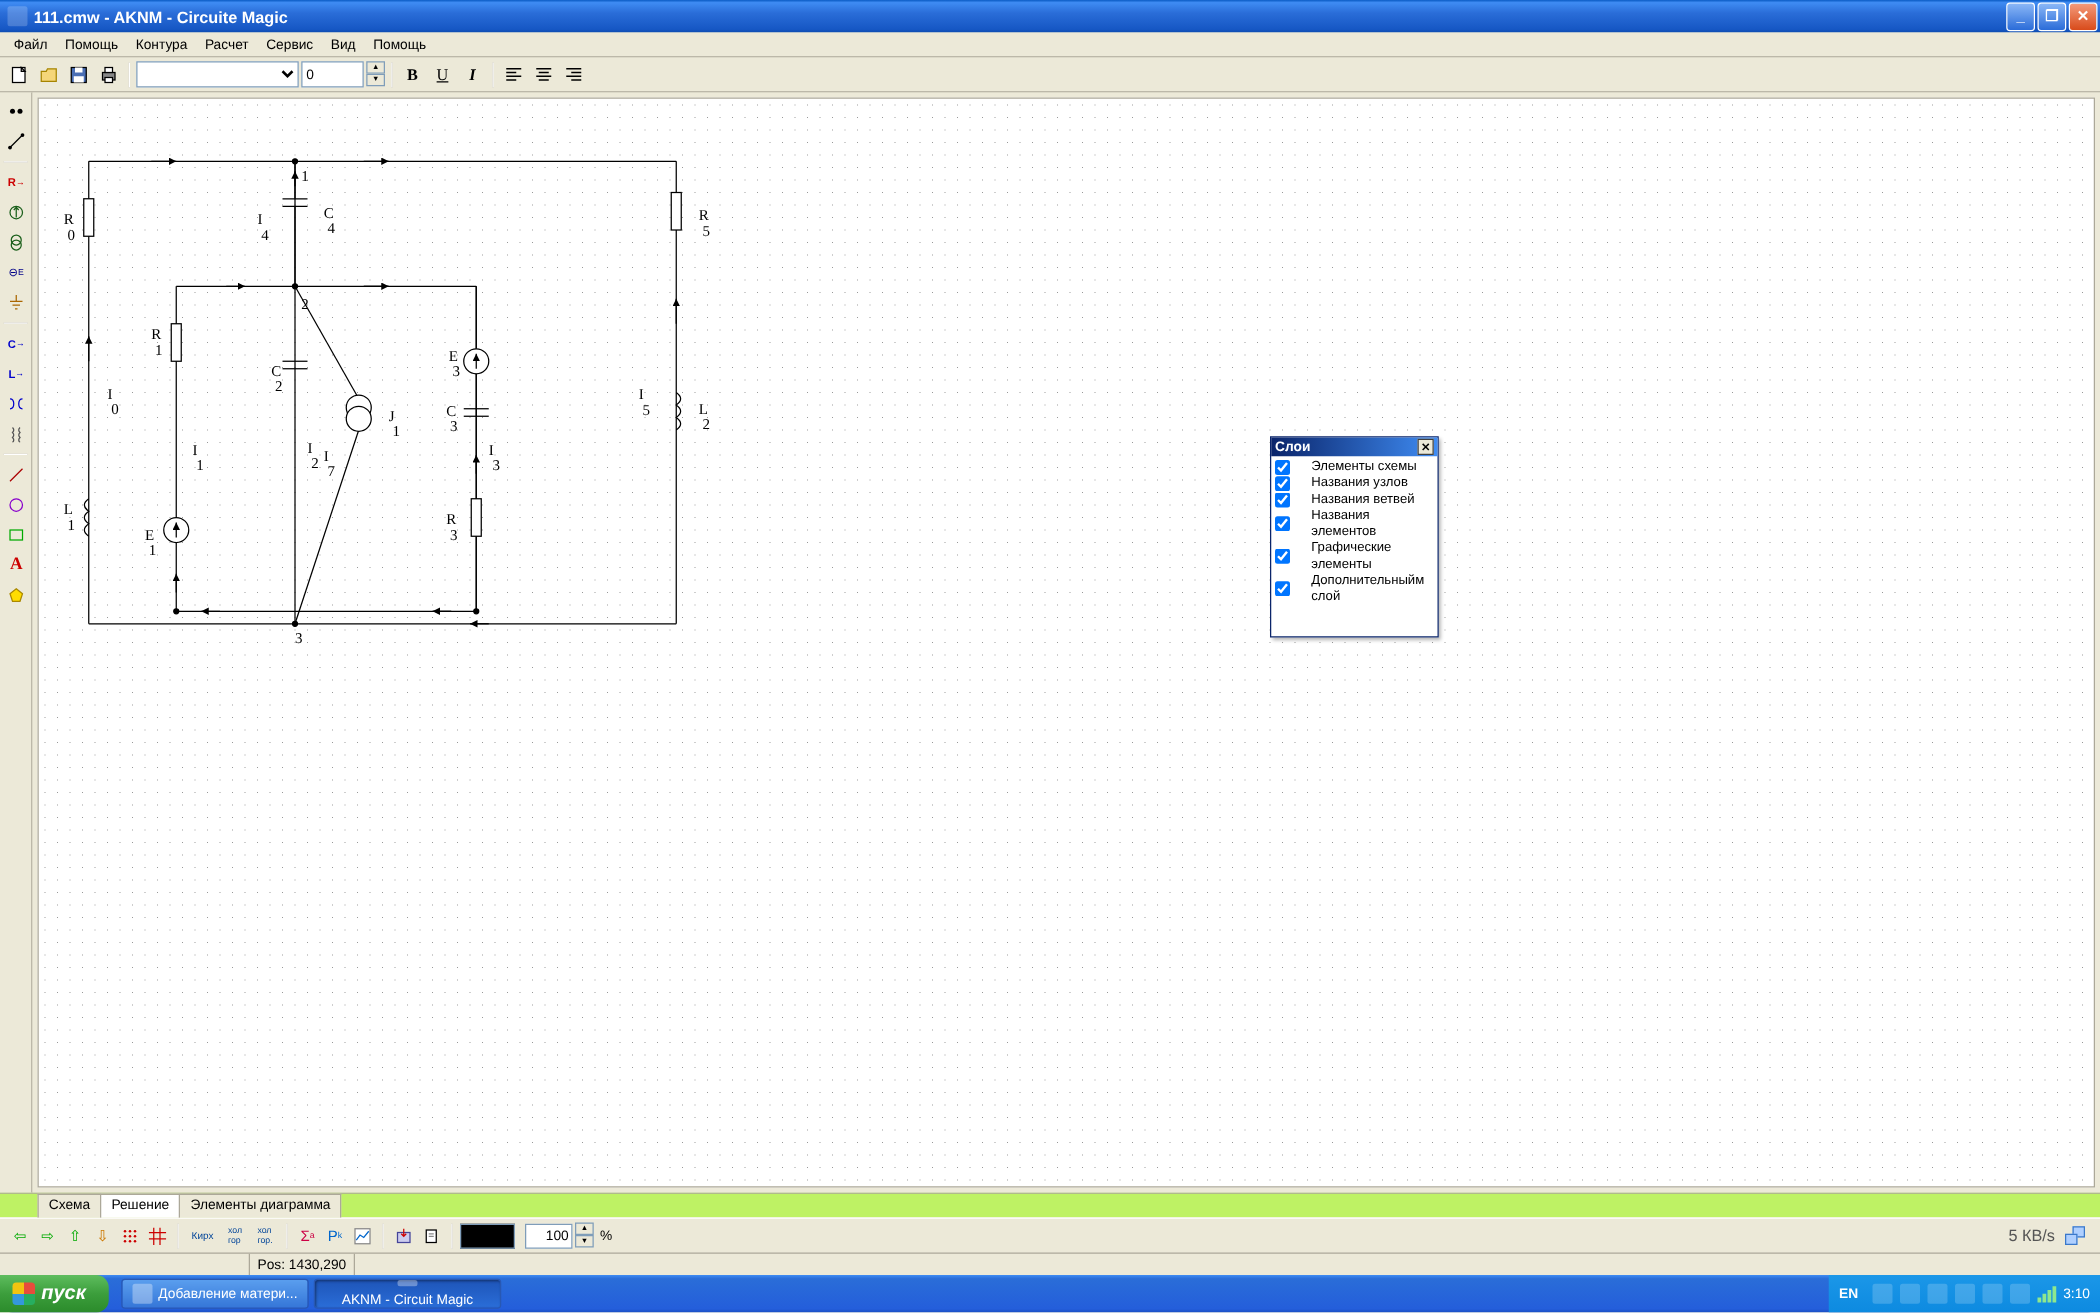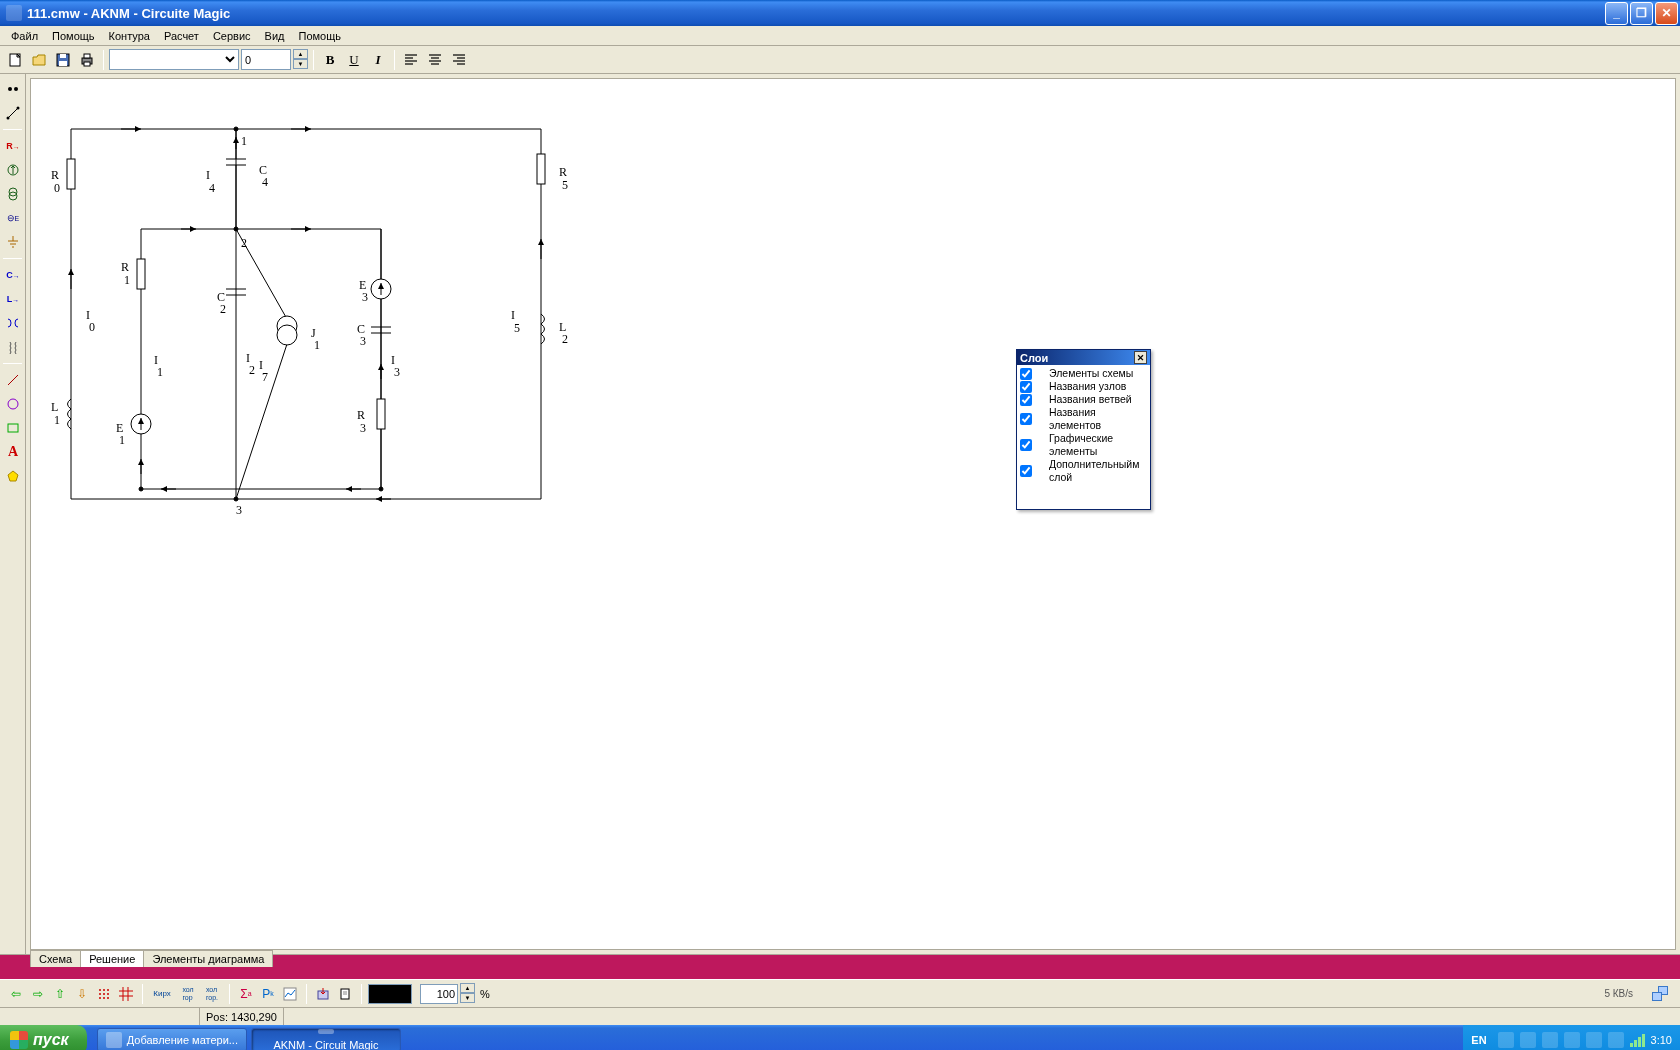--- a/index.html
+++ b/index.html
@@ -43,31 +43,31 @@
 
 
 .layers-panel { position: absolute; left: 985px; top: 270px; width: 135px; background: #fff; border: 1px solid #0a246a; box-shadow: 2px 2px 3px rgba(0,0,0,0.3); }
 .layers-panel .lp-title { height: 15px; background: linear-gradient(to right, #0a246a, #3f8cf3); color: #fff; font-size: 11px; font-weight: bold; padding: 0 3px; display: flex; align-items: center; justify-content: space-between; }
 .layers-panel .lp-close { width: 13px; height: 13px; background: #ece9d8; border: 1px solid #404040; color: #000; font-size: 9px; display: flex; align-items: center; justify-content: center; }
 .layers-panel .lp-body { padding: 2px 3px 25px 3px; }
 .layers-panel .lp-item { display: flex; align-items: center; gap: 17px; font-size: 10.5px; line-height: 13px; }
 .layers-panel .lp-item input { width: 12px; height: 12px; }
 
 
-.bottom-tabs { height: 20px; background: #be185d; display: flex; align-items: flex-end; padding: 12px 30px; border-top: 1px solid #aca899; }
+.bottom-tabs { height: 20px; background: #bef264; display: flex; padding: 0 30px; border-top: 1px solid #aca899; }
 .bottom-tabs .tab { padding: 2px 8px; font-size: 11px; border: 1px solid #aca899; border-bottom: none; background: #ece9d8; margin-right: -1px; position: relative; }
 .bottom-tabs .tab.active { background: #fff; z-index: 1; }
 
 
 .nav-toolbar { height: 28px; background: #ece9d8; display: flex; align-items: center; padding: 2px 6px; gap: 2px; border-top: 1px solid #fff; }
 .nav-toolbar .nb-btn { width: 20px; height: 20px; display: flex; align-items: center; justify-content: center; font-size: 12px; border: 1px solid transparent; }
 .nav-toolbar .nb-sep { width: 1px; height: 20px; background: #aca899; margin: 0 4px; border-right: 1px solid #fff; }
 .nav-toolbar .color-box { width: 44px; height: 20px; border: 1px solid #7f9db9; background: #000; }
 .nav-toolbar .zoom-input { width: 38px; height: 20px; border: 1px solid #7f9db9; text-align: right; padding-right: 2px; font-size: 11px; }
-.net-indicator { margin-left: auto; font-size: 10px; color: #555; display: flex; align-items: center; gap: 19px; padding-right: 4px; }
+.net-indicator { margin-left: auto; font-size: 13px; color: #555; display: flex; align-items: center; gap: 8px; padding-right: 4px; }
 .net-indicator .monitors { width: 18px; height: 16px; position: relative; }
 .net-indicator .mon { width: 10px; height: 9px; background: #aecfff; border: 1px solid #3a78c9; position: absolute; }
 .net-indicator .mon1 { top: 0; left: 6px; }
 .net-indicator .mon2 { top: 6px; left: 0; }
 
 
 .statusbar { height: 18px; background: #ece9d8; border-top: 1px solid #aca899; display: flex; align-items: flex-start; font-size: 11px; }
 .statusbar .cell { padding: 0 6px; border-right: 1px solid #aca899; height: 100%; display: flex; align-items: center; }
 .statusbar .cell.first { width: 200px; }
 

